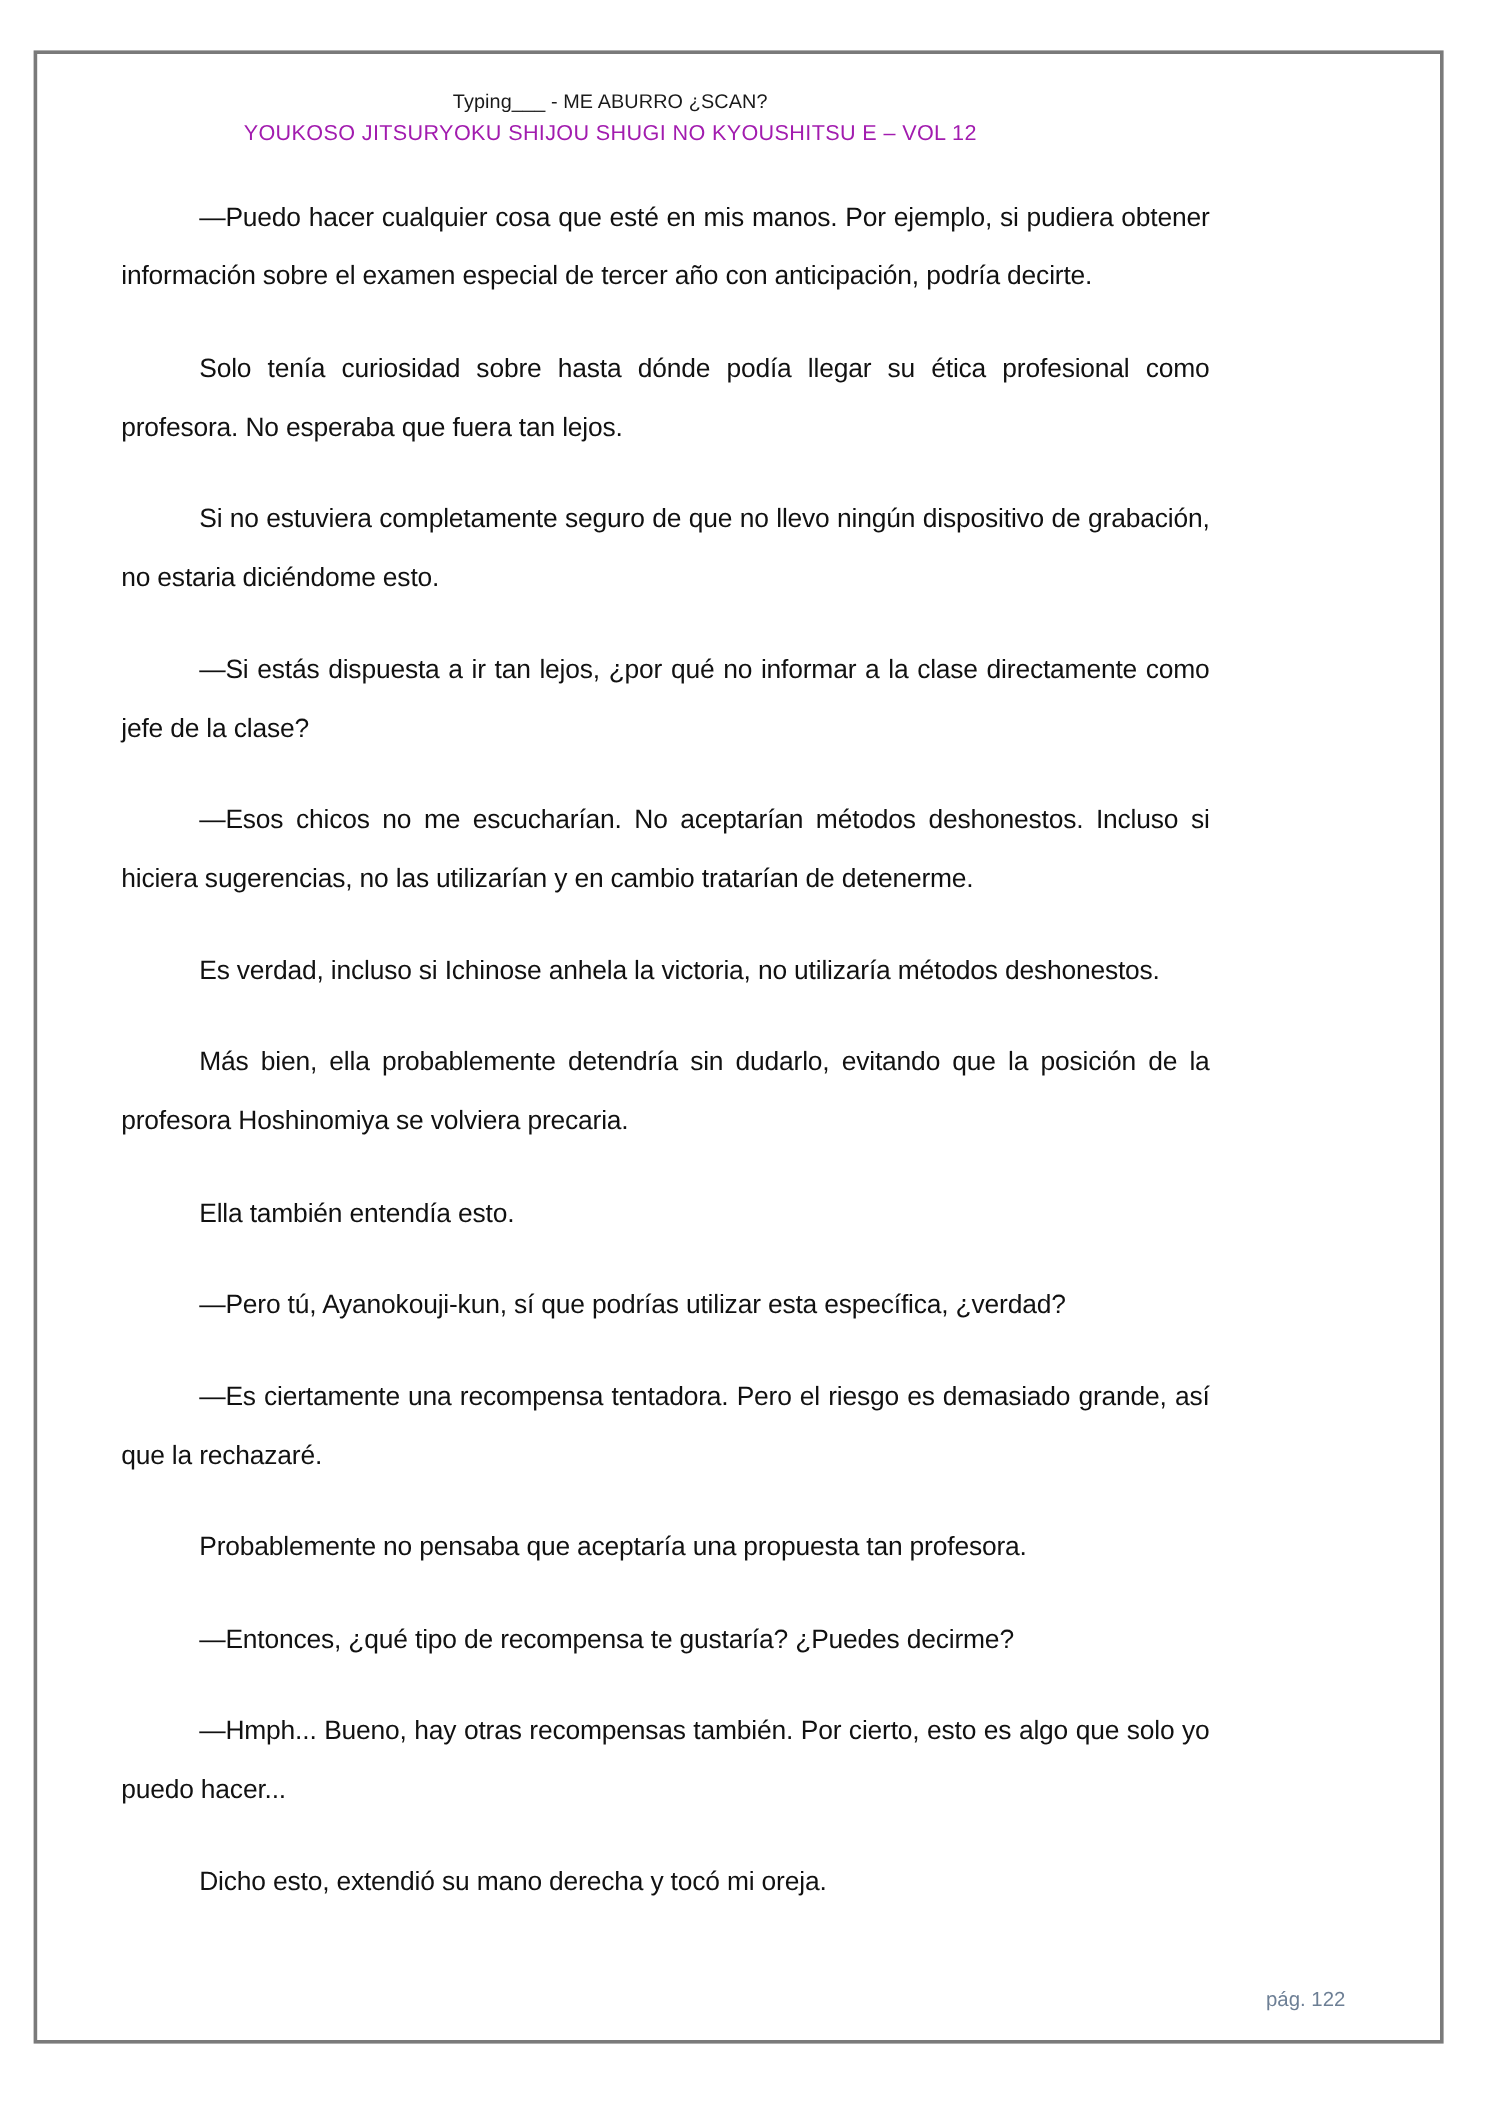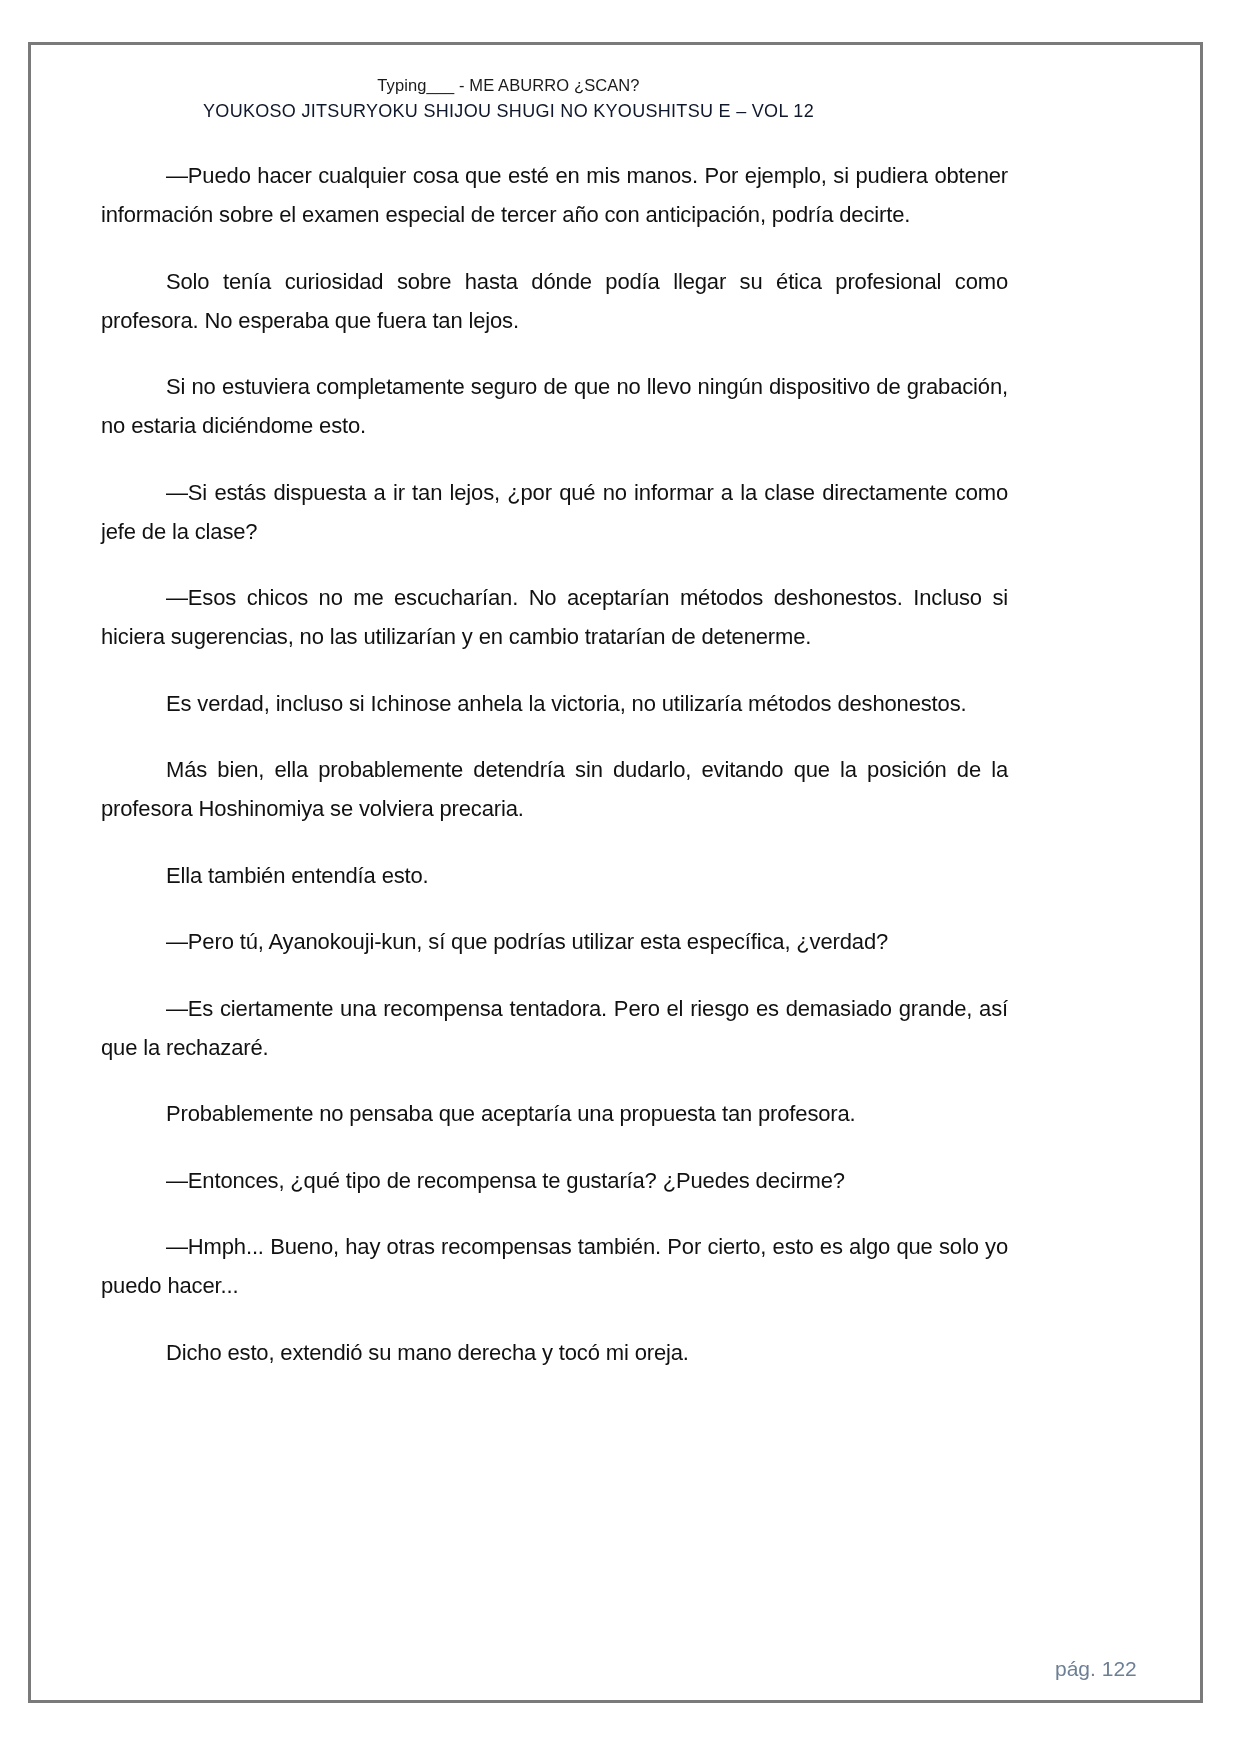--- a/index.html
+++ b/index.html
@@ -32,43 +32,43 @@
     }
     .header-line1 {
       top: 76px;
       font-size: 16.5px;
       color: #1a1a1a;
       letter-spacing: 0.1px;
     }
     .header-line2 {
       top: 101px;
       font-size: 18px;
-      color: #0f172a;
+      color: #a21caf;
       letter-spacing: 0.3px;
     }
     .body-text {
       position: absolute;
       left: 101px;
       top: 156px;
       width: 907px;
       font-size: 22px;
       color: #111111;
     }
     .para {
       margin: 0 0 27.5px 0;
-      line-height: 39px;
+      line-height: 49px;
       text-align: justify;
       text-indent: 65px;
       letter-spacing: -0.15px;
     }
     .page-number {
       position: absolute;
       left: 1055px;
       top: 1657px;
-      font-size: 21px;
+      font-size: 17px;
       color: #6d7f95;
     }
   </style>
 </head>
 <body>
 
 <div class="page-border"></div>
 
 <div class="header header-line1">Typing___ - ME ABURRO ¿SCAN?</div>
 <div class="header header-line2">YOUKOSO JITSURYOKU SHIJOU SHUGI NO KYOUSHITSU E – VOL 12</div>

